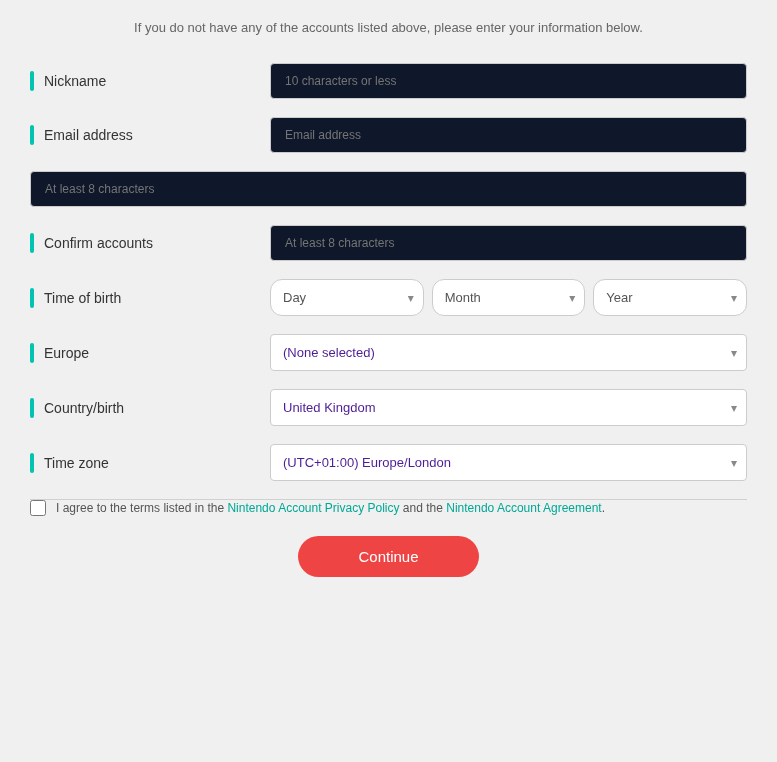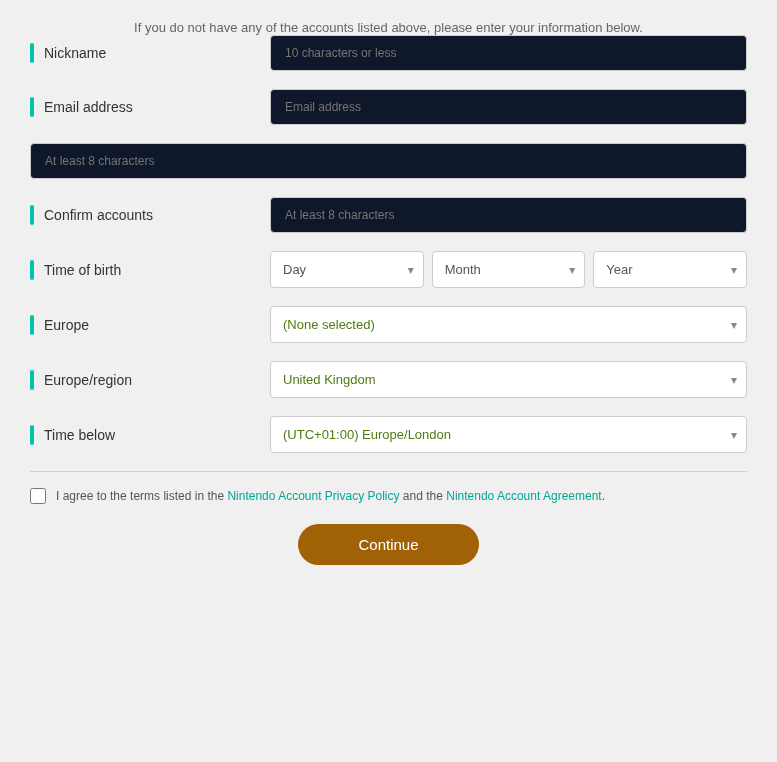--- a/index.html
+++ b/index.html
@@ -21,20 +21,21 @@
     .container {
       width: 777px;
       padding: 20px 30px 30px 30px;
       background-color: #f0f0f0;
     }
 
     .intro-text {
       text-align: center;
       color: #666;
       font-size: 13px;
+      margin-bottom: 28px;
     }
 
     .form-row {
       display: flex;
       align-items: center;
       margin-bottom: 18px;
     }
 
     .label-area {
       display: flex;
@@ -79,21 +80,21 @@
 
     .select-wrapper {
       position: relative;
       flex: 1;
     }
 
     .select-wrapper select {
       width: 100%;
       padding: 10px 30px 10px 12px;
       border: 1px solid #ccc;
-      border-radius: 4px;
+      border-radius: 12px;
       font-size: 13px;
       color: #555;
       background: #fff;
       appearance: none;
       -webkit-appearance: none;
       cursor: pointer;
       outline: none;
     }
 
     .select-wrapper .chevron {
@@ -110,21 +111,21 @@
       position: relative;
       width: 100%;
     }
 
     .full-select-wrapper select {
       width: 100%;
       padding: 10px 30px 10px 12px;
       border: 1px solid #ccc;
       border-radius: 4px;
       font-size: 13px;
-      color: #4d7c0f;
+      color: #4c1d95;
       background: #fff;
       appearance: none;
       -webkit-appearance: none;
       cursor: pointer;
       outline: none;
     }
 
     .full-select-wrapper .chevron {
       position: absolute;
       right: 10px;
@@ -132,21 +133,20 @@
       transform: translateY(-50%);
       pointer-events: none;
       color: #888;
       font-size: 12px;
     }
 
     .terms-row {
       display: flex;
       align-items: center;
       margin: 10px 0 20px 0;
-      padding-top: 16px;
       border-top: 1px solid #d0d0d0;
     }
 
     .terms-checkbox {
       width: 16px;
       height: 16px;
       margin-right: 10px;
       flex-shrink: 0;
       cursor: pointer;
       border: 1px solid #aaa;
@@ -163,21 +163,21 @@
       text-decoration: none;
     }
 
     .button-row {
       display: flex;
       justify-content: center;
       margin-top: 20px;
     }
 
     .continue-button {
-      background-color: #a16207;
+      background-color: #ef4444;
       color: #fff;
       border: none;
       border-radius: 25px;
       padding: 12px 60px;
       font-size: 15px;
       cursor: pointer;
       outline: none;
     }
   </style>
 </head>
@@ -264,39 +264,39 @@
           <option value="other">Other</option>
         </select>
         <span class="chevron">▾</span>
       </div>
     </div>
   </div>
 
   <div class="form-row">
     <div class="label-area">
       <div class="accent-bar"></div>
-      <span class="field-label">Europe/region</span>
+      <span class="field-label">Country/birth</span>
     </div>
     <div class="input-area">
       <div class="full-select-wrapper">
         <select>
           <option value="uk" selected="">United Kingdom</option>
           <option value="us">United States</option>
           <option value="fr">France</option>
           <option value="de">Germany</option>
         </select>
         <span class="chevron">▾</span>
       </div>
     </div>
   </div>
 
   <div class="form-row">
     <div class="label-area">
       <div class="accent-bar"></div>
-      <span class="field-label">Time below</span>
+      <span class="field-label">Time zone</span>
     </div>
     <div class="input-area">
       <div class="full-select-wrapper">
         <select>
           <option value="utc1" selected="">(UTC+01:00) Europe/London</option>
           <option value="utc0">(UTC+00:00) UTC</option>
           <option value="utcm5">(UTC-05:00) America/New_York</option>
         </select>
         <span class="chevron">▾</span>
       </div>

